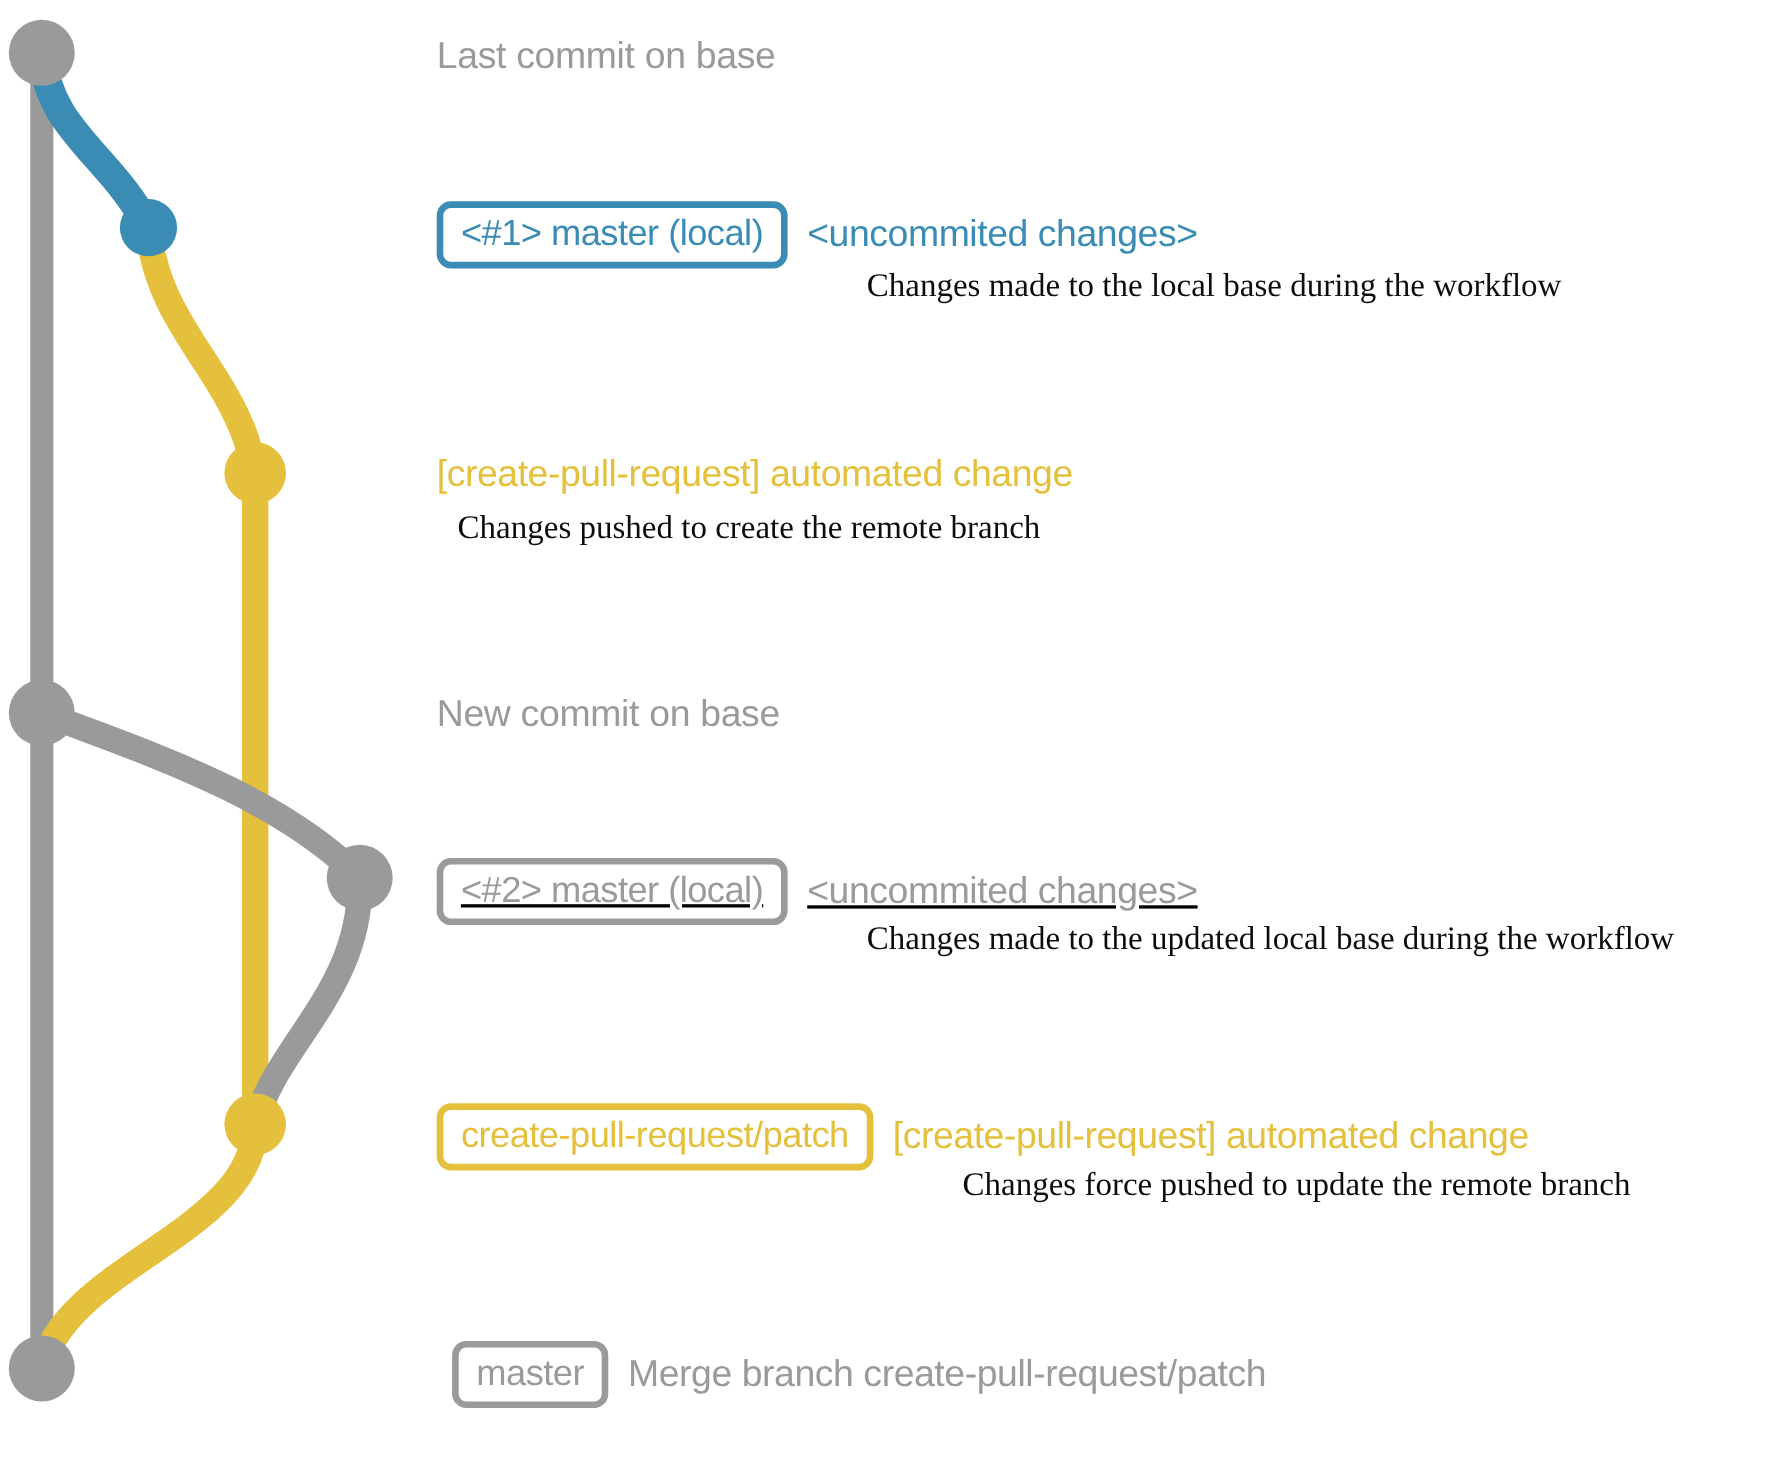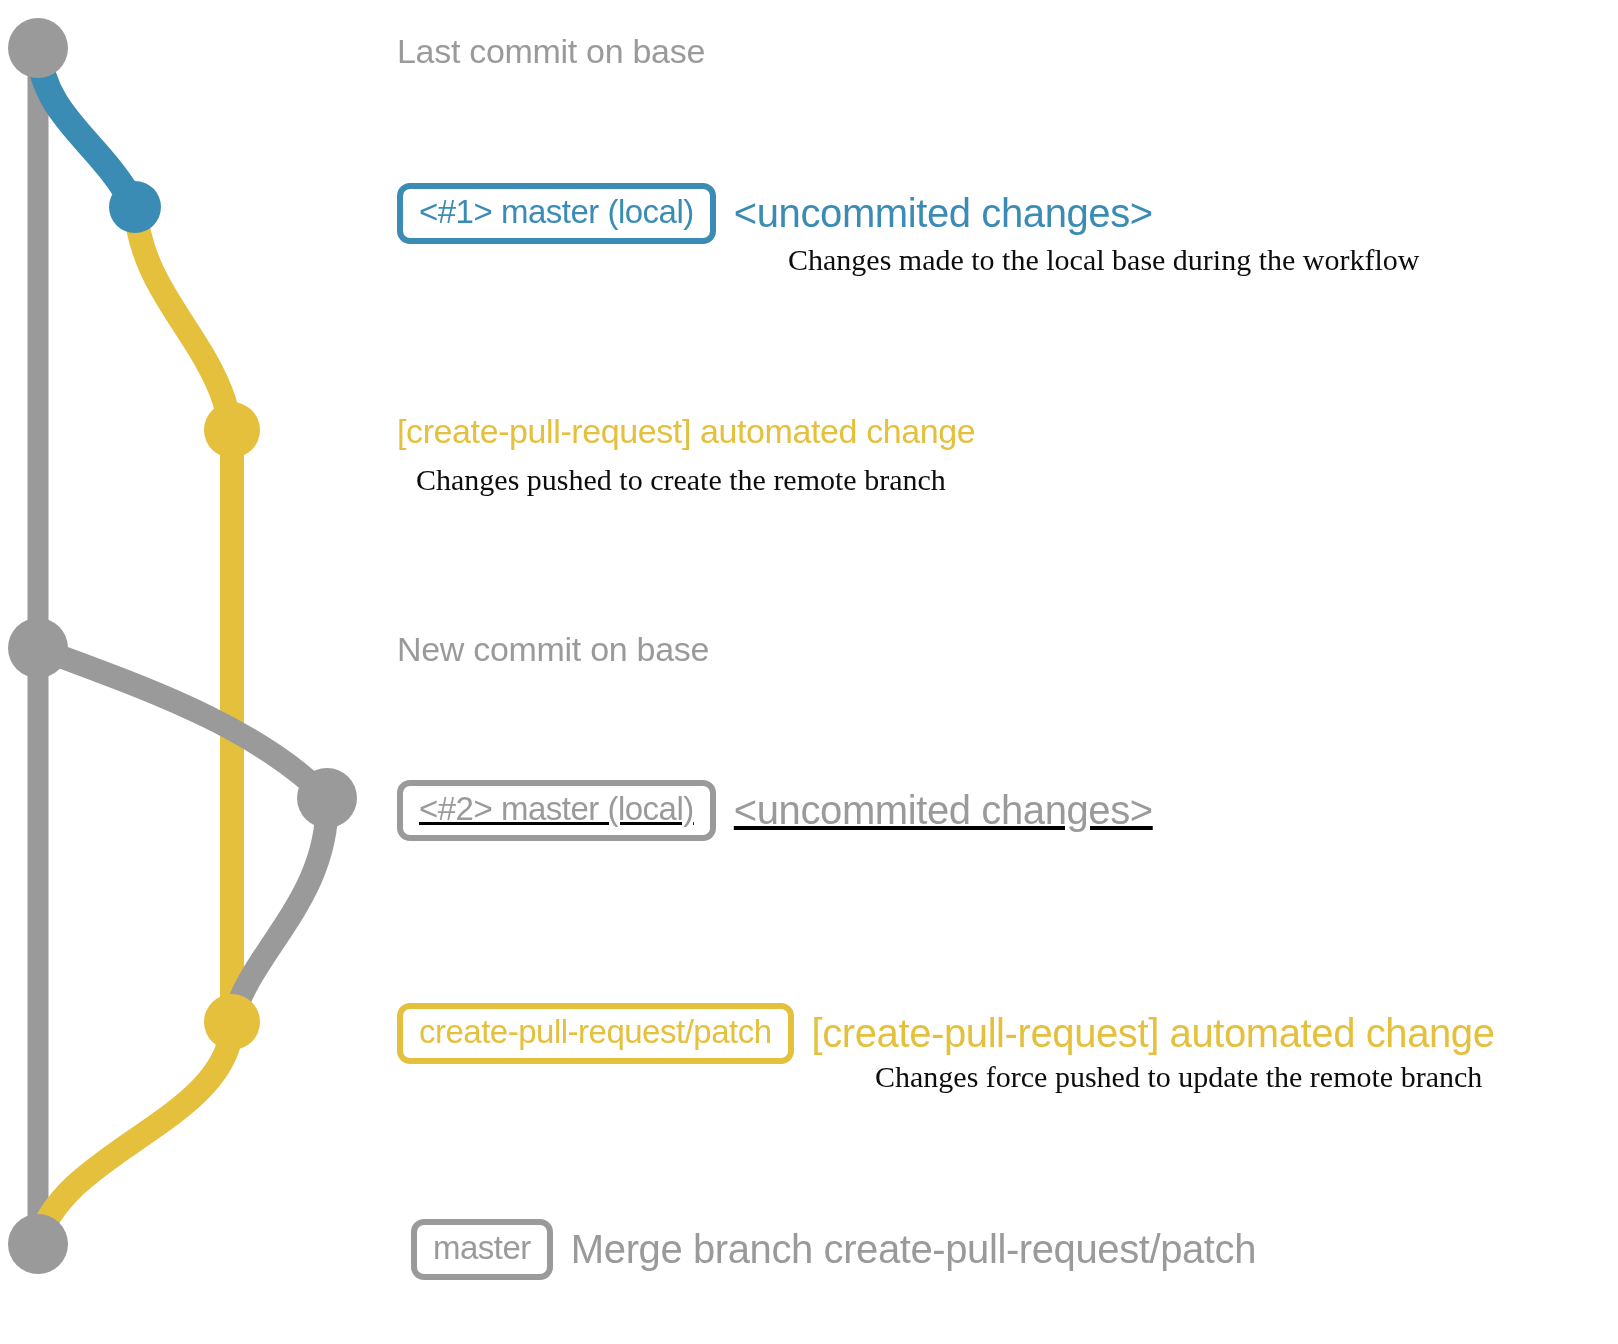--- a/index.html
+++ b/index.html
@@ -56,21 +56,21 @@
     line-height: 1.05;
     color: #9a9a9a;
     background: #ffffff;
   }
   .badge.blue { border-color: #3a8cb4; color: #3a8cb4; }
   .badge.yellow { border-color: #e4c03c; color: #e4c03c; }
   .badge.gray { border-color: #9a9a9a; color: #9a9a9a; }
 
   .subject {
     font-family: "Liberation Sans", sans-serif;
-    font-size: 40px;
+    font-size: 34px;
     letter-spacing: -0.4px;
     margin-left: 18px;
   }
   .subject.blue { color: #3a8cb4; }
   .subject.yellow { color: #e4c03c; }
   .subject.gray { color: #9a9a9a; }
 
   .headline {
     font-family: "Liberation Sans", sans-serif;
     font-size: 34px;
@@ -130,20 +130,21 @@
   <div class="desc" style="left:416px; top:463px;">Changes pushed to create the remote branch</div>
 
   <div class="anno-row" style="left:397px; top:630px;">
     <span class="plain-title">New commit on base</span>
   </div>
 
   <div class="anno-row" style="left:397px; top:780px;text-decoration:underline;">
     <span class="badge gray">&lt;#2&gt; master (local)</span>
     <span class="subject gray">&lt;uncommited changes&gt;</span>
   </div>
+  <div class="desc" style="left:788px; top:837px;">Changes made to the updated local base during the workflow</div>
 
   <div class="anno-row" style="left:397px; top:1003px;">
     <span class="badge yellow">create-pull-request/patch</span>
     <span class="subject yellow">[create-pull-request] automated change</span>
   </div>
   <div class="desc" style="left:875px; top:1060px;">Changes force pushed to update the remote branch</div>
 
   <div class="anno-row" style="left:397px; top:1219px;padding-left:14px;">
     <span class="badge gray">master</span>
     <span class="subject gray">Merge branch create-pull-request/patch</span>

